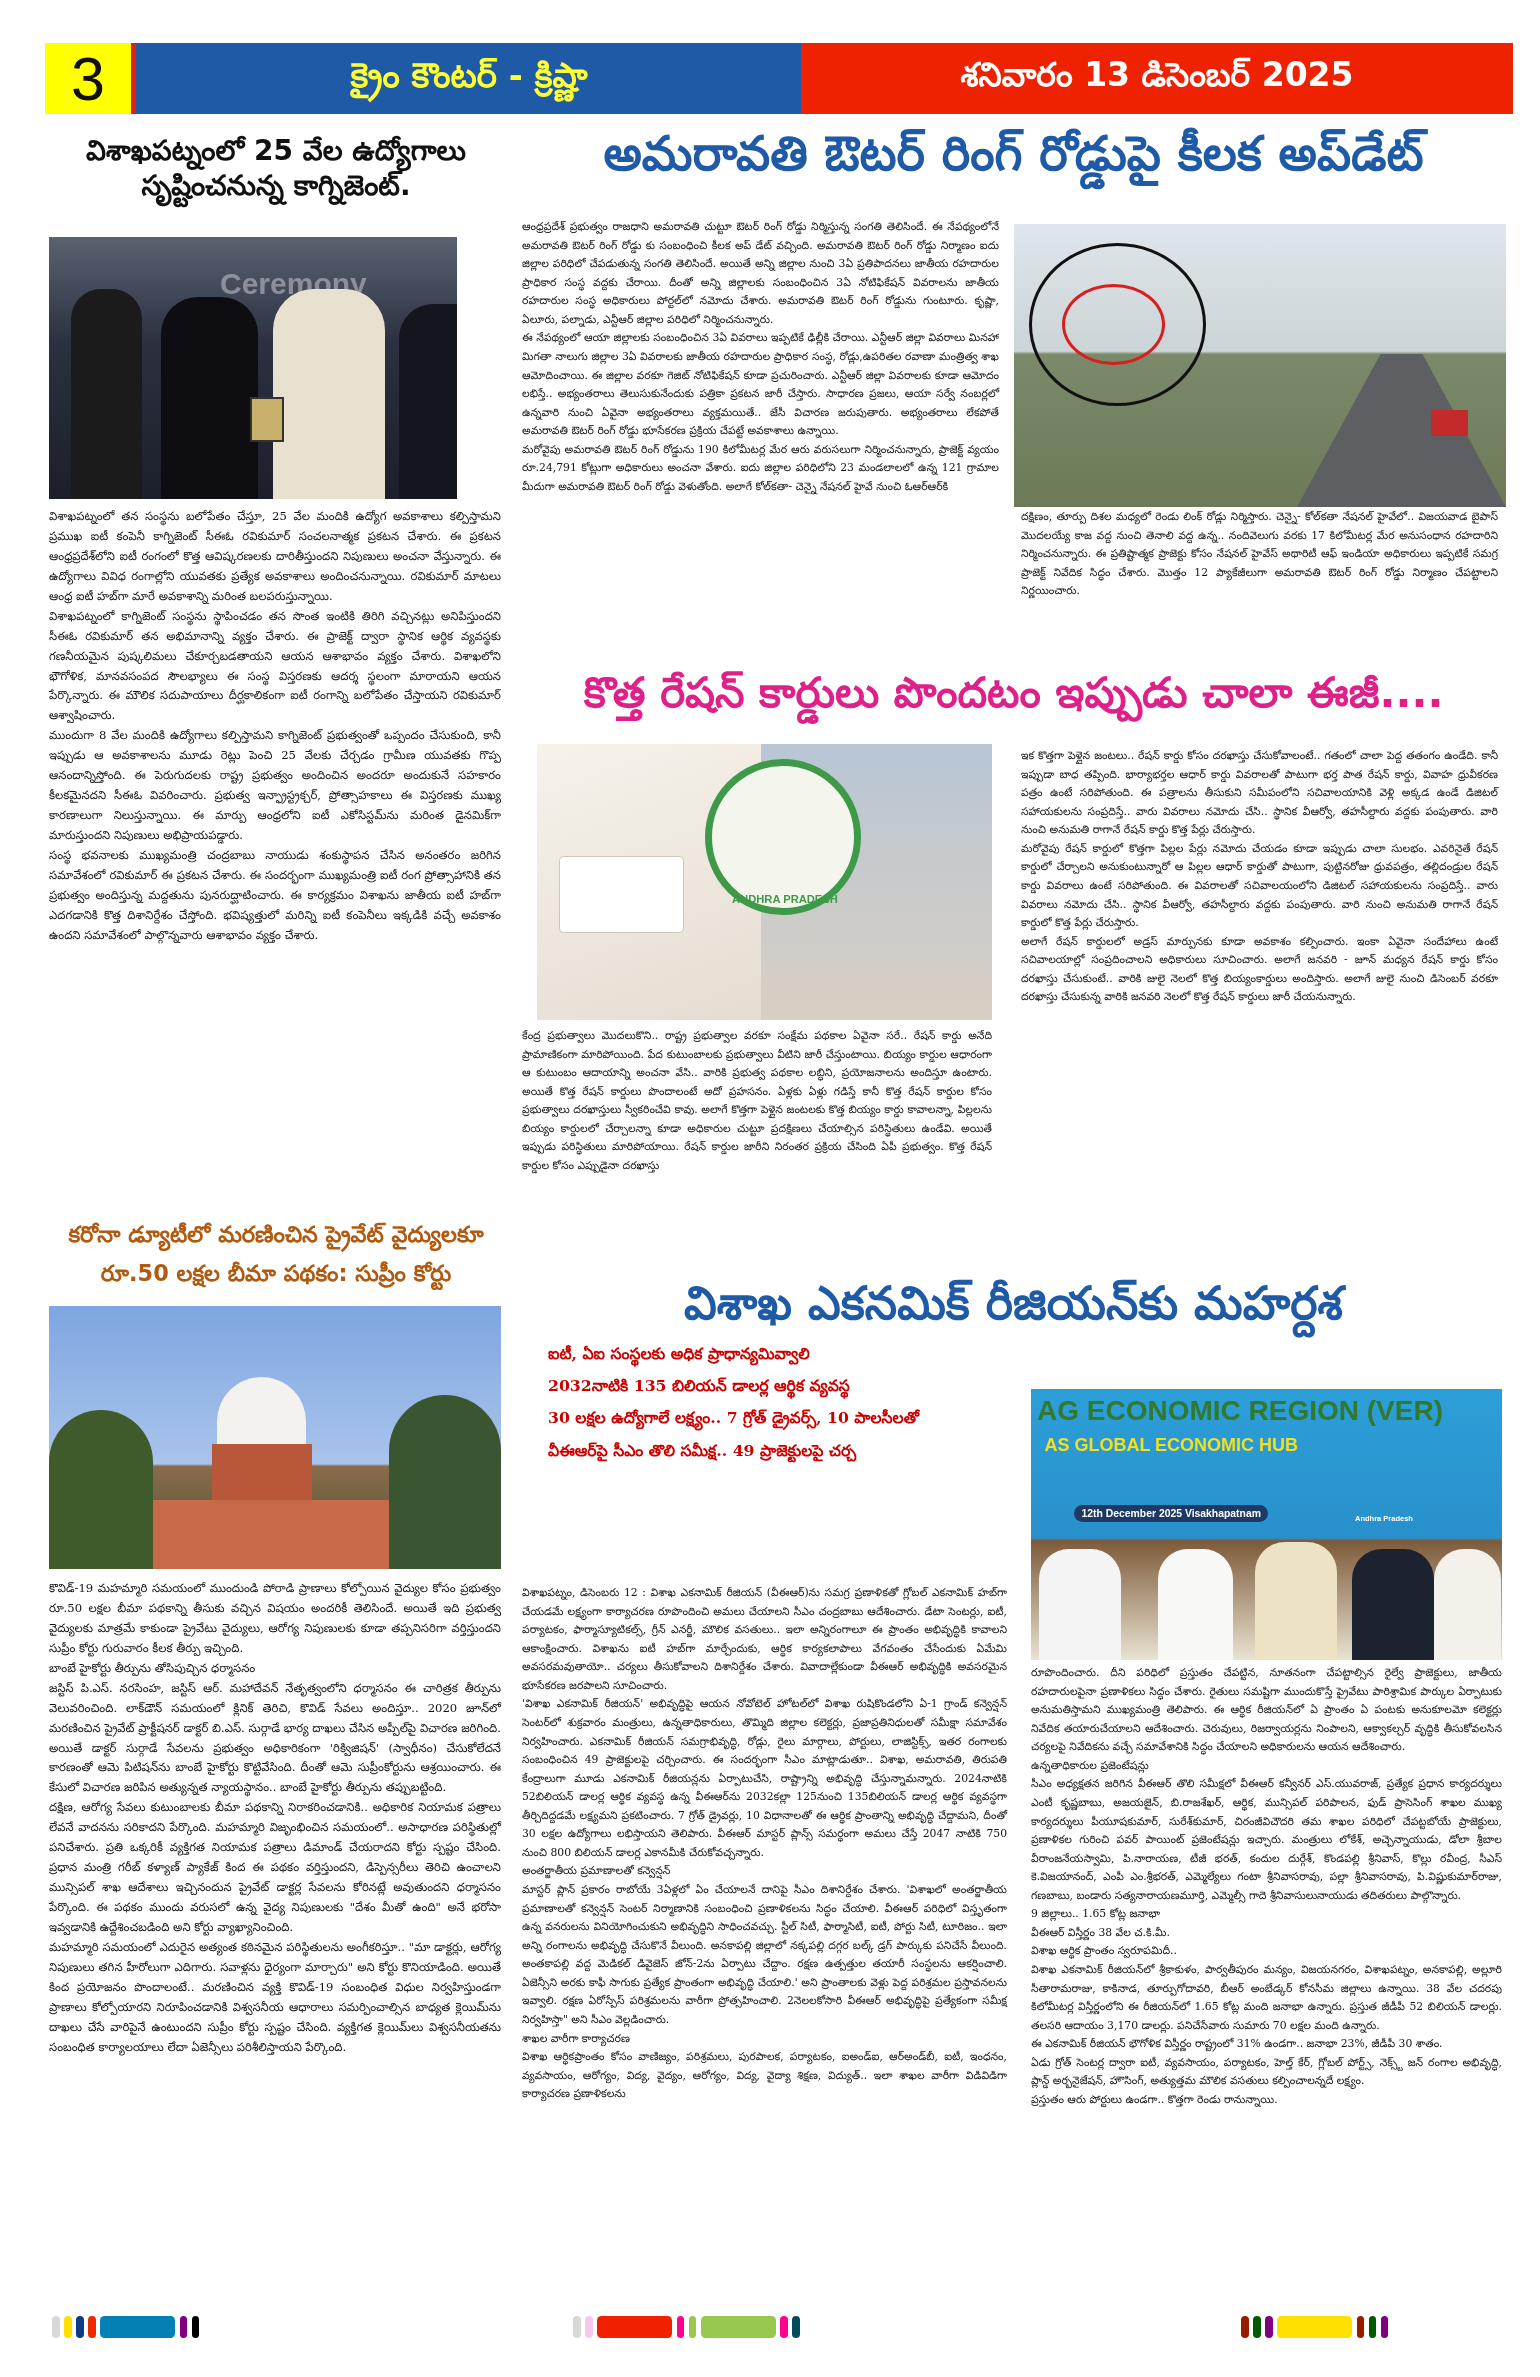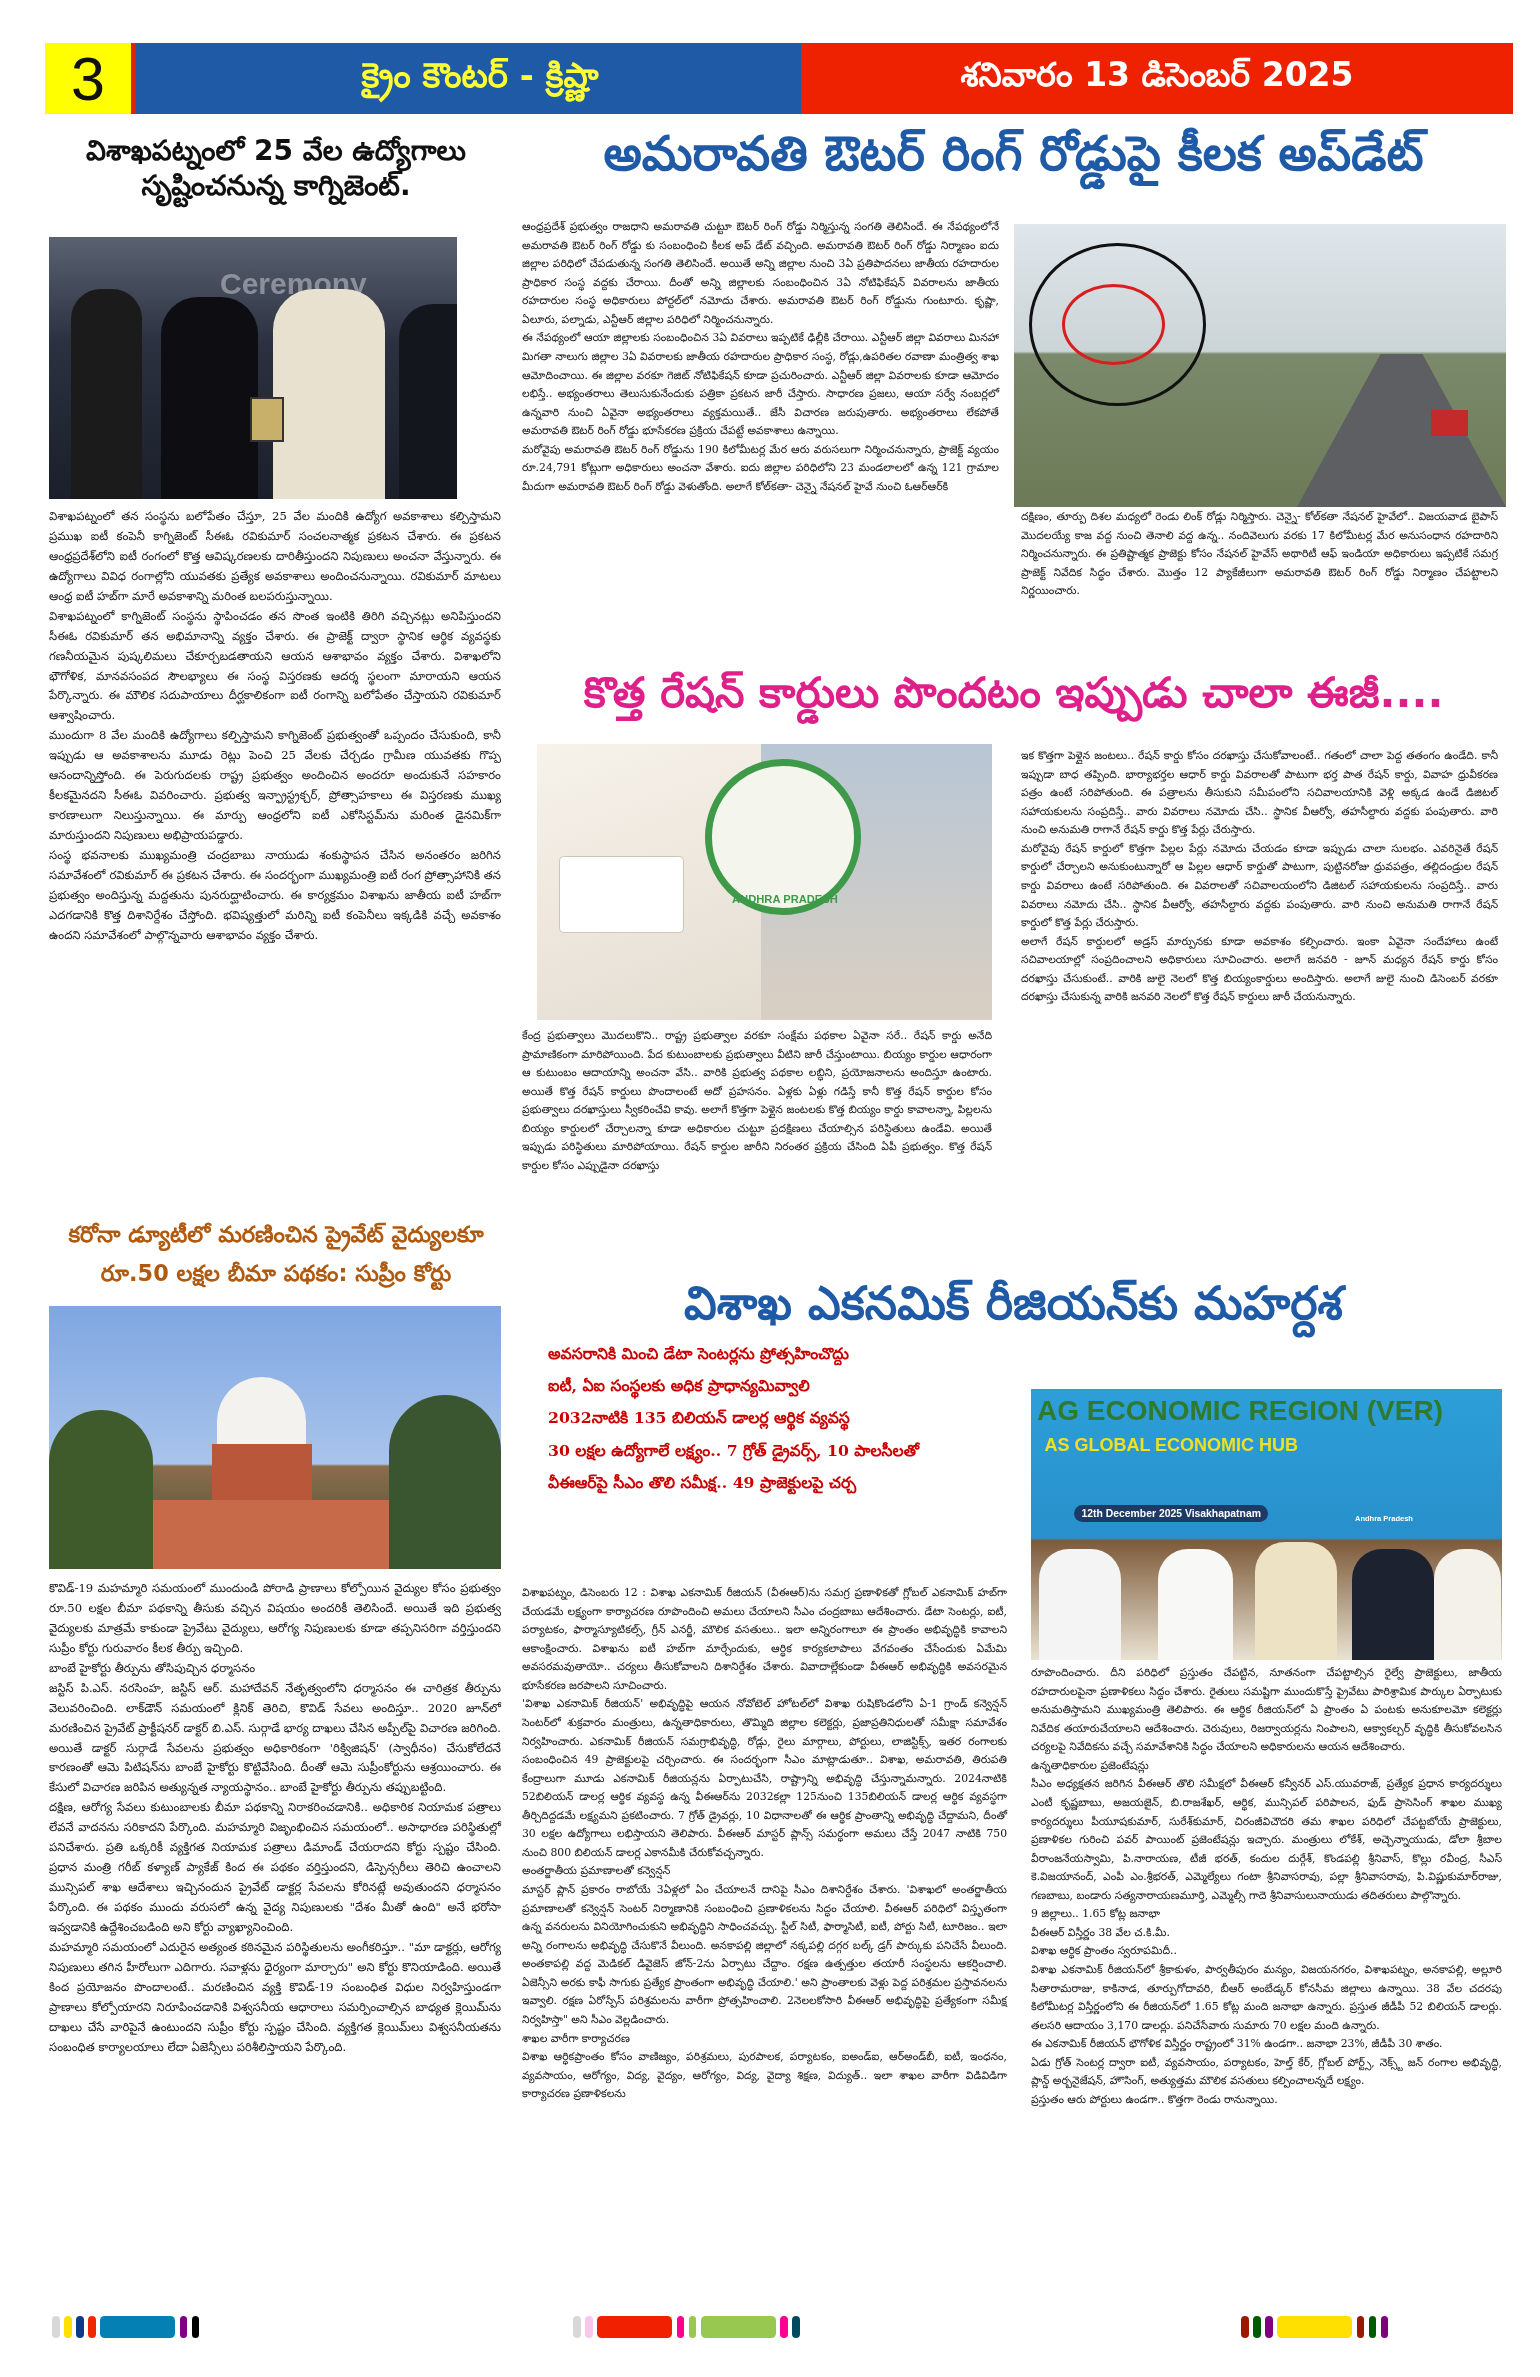--- a/index.html
+++ b/index.html
@@ -1,20 +1,20 @@
 <!DOCTYPE html>
 <html style="font-size:12px"><head>
 <meta charset="utf-8">
 <style>
   html,body{margin:0;padding:0;background:#fff;}
   body{width:1541px;height:2377px;position:relative;overflow:hidden;font-family:"DejaVu Sans",sans-serif;color:#111;}
   .abs{position:absolute;}
   
   #hdr-num{left:45px;top:43px;width:86px;height:71px;background:#ffff00;border-right:6px solid #e02010;display:flex;align-items:center;justify-content:center;font-family:"Liberation Sans",sans-serif;font-size:61px;color:#111;}
-  #hdr-section{left:136px;top:43px;width:666px;height:71px;background:#1f5aa6;display:flex;align-items:center;justify-content:center;color:#ffff33;font-size:34px;font-weight:bold;padding-left:11px;}
+  #hdr-section{left:136px;top:43px;width:666px;height:71px;background:#1f5aa6;display:flex;align-items:center;justify-content:center;color:#ffff33;font-size:34px;font-weight:bold;}
   #hdr-date{left:801px;top:43px;width:712px;height:71px;background:#ee2200;display:flex;align-items:center;justify-content:center;color:#fff;font-size:33px;font-weight:bold;}
   
   .hl{font-weight:bold;line-height:1.25;text-align:center;}
   #hl-cog{left:45px;top:133px;width:462px;font-size:28px;color:#111;}
   #hl-orr{left:514px;top:123px;width:999px;font-size:48px;color:#1f5aa6;}
   #hl-ration{left:514px;top:667px;width:999px;font-size:42px;color:#e0208a;}
   #hl-visakha{left:514px;top:1275px;width:999px;font-size:46px;color:#1f5aa6;}
   #hl-covid{left:45px;top:1215px;width:462px;font-size:22.4px;color:#b05a10;line-height:1.75;}
   .sub{left:548px;top:1338px;width:462px;font-family:"DejaVu Serif",serif;color:#c00;font-size:15.7px;font-weight:bold;line-height:2.05;}
   
@@ -103,21 +103,20 @@
   <p>కేంద్ర ప్రభుత్వాలు మొదలుకొని.. రాష్ట్ర ప్రభుత్వాల వరకూ సంక్షేమ పథకాల ఏవైనా సరే.. రేషన్ కార్డు అనేది ప్రామాణికంగా మారిపోయింది. పేద కుటుంబాలకు ప్రభుత్వాలు వీటిని జారీ చేస్తుంటాయి. బియ్యం కార్డుల ఆధారంగా ఆ కుటుంబం ఆదాయాన్ని అంచనా వేసి.. వారికి ప్రభుత్వ పథకాల లబ్ధిని, ప్రయోజనాలను అందిస్తూ ఉంటారు. అయితే కొత్త రేషన్ కార్డులు పొందాలంటే అదో ప్రహసనం. ఏళ్లకు ఏళ్లు గడిస్తే కానీ కొత్త రేషన్ కార్డుల కోసం ప్రభుత్వాలు దరఖాస్తులు స్వీకరించేవి కావు. అలాగే కొత్తగా పెళ్లైన జంటలకు కొత్త బియ్యం కార్డు కావాలన్నా, పిల్లలను బియ్యం కార్డులలో చేర్చాలన్నా కూడా అధికారుల చుట్టూ ప్రదక్షిణలు చేయాల్సిన పరిస్థితులు ఉండేవి. అయితే ఇప్పుడు పరిస్థితులు మారిపోయాయి. రేషన్ కార్డుల జారీని నిరంతర ప్రక్రియ చేసింది ఏపీ ప్రభుత్వం. కొత్త రేషన్ కార్డుల కోసం ఎప్పుడైనా దరఖాస్తు</p>
 </div>
 <div class="abs txt" style="left:1021px;top:747px;width:477px;font-size:10.8px;">
   <p>ఇక కొత్తగా పెళ్లైన జంటలు.. రేషన్ కార్డు కోసం దరఖాస్తు చేసుకోవాలంటే.. గతంలో చాలా పెద్ద తతంగం ఉండేది. కానీ ఇప్పుడా బాధ తప్పింది. భార్యాభర్తల ఆధార్ కార్డు వివరాలతో పాటుగా భర్త పాత రేషన్ కార్డు, వివాహ ధ్రువీకరణ పత్రం ఉంటే సరిపోతుంది. ఈ పత్రాలను తీసుకుని సమీపంలోని సచివాలయానికి వెళ్లి అక్కడ ఉండే డిజిటల్ సహాయకులను సంప్రదిస్తే.. వారు వివరాలు నమోదు చేసి.. స్థానిక వీఆర్వో, తహసీల్దారు వద్దకు పంపుతారు. వారి నుంచి అనుమతి రాగానే రేషన్ కార్డు కొత్త పేర్లు చేరుస్తారు.</p>
   <p>మరోవైపు రేషన్ కార్డులో కొత్తగా పిల్లల పేర్లు నమోదు చేయడం కూడా ఇప్పుడు చాలా సులభం. ఎవరినైతే రేషన్ కార్డులో చేర్చాలని అనుకుంటున్నారో ఆ పిల్లల ఆధార్ కార్డుతో పాటుగా, పుట్టినరోజు ధ్రువపత్రం, తల్లిదండ్రుల రేషన్ కార్డు వివరాలు ఉంటే సరిపోతుంది. ఈ వివరాలతో సచివాలయంలోని డిజిటల్ సహాయకులను సంప్రదిస్తే.. వారు వివరాలు నమోదు చేసి.. స్థానిక వీఆర్వో, తహసీల్దారు వద్దకు పంపుతారు. వారి నుంచి అనుమతి రాగానే రేషన్ కార్డులో కొత్త పేర్లు చేరుస్తారు.</p>
   <p>అలాగే రేషన్ కార్డులలో అడ్రస్ మార్పునకు కూడా అవకాశం కల్పించారు. ఇంకా ఏవైనా సందేహాలు ఉంటే సచివాలయాల్లో సంప్రదించాలని అధికారులు సూచించారు. అలాగే జనవరి - జూన్ మధ్యన రేషన్ కార్డు కోసం దరఖాస్తు చేసుకుంటే.. వారికి జులై నెలలో కొత్త బియ్యంకార్డులు అందిస్తారు. అలాగే జులై నుంచి డిసెంబర్ వరకూ దరఖాస్తు చేసుకున్న వారికి జనవరి నెలలో కొత్త రేషన్ కార్డులు జారీ చేయనున్నారు.</p>
 </div>
 
 <div class="abs hl" id="hl-visakha">విశాఖ ఎకనమిక్ రీజియన్‌కు మహర్దశ</div>
 <div class="abs sub">
-  <div>అవసరానికి మించి డేటా సెంటర్లను ప్రోత్సహించొద్దు</div>
   <div>ఐటీ, ఏఐ సంస్థలకు అధిక ప్రాధాన్యమివ్వాలి</div>
   <div>2032నాటికి 135 బిలియన్ డాలర్ల ఆర్థిక వ్యవస్థ</div>
   <div>30 లక్షల ఉద్యోగాలే లక్ష్యం.. 7 గ్రోత్ డ్రైవర్స్, 10 పాలసీలతో</div>
   <div>వీఈఆర్‌పై సీఎం తొలి సమీక్ష.. 49 ప్రాజెక్టులపై చర్చ</div>
 </div>
 <div class="abs img" id="img-ver">
   <div class="lbl" style="left:6px;top:6px;font-size:28px;color:#2f7a2f;">AG ECONOMIC REGION (VER)</div>
   <div class="lbl" style="left:13.4px;top:46px;font-size:18px;color:#f0e020;">AS GLOBAL ECONOMIC HUB</div>
   <div class="lbl" style="left:43px;top:116px;padding:3px 7.5px;font-size:10.4px;color:#fff;background:#1d3a66;border-radius:10.4px;">12th December 2025 Visakhapatnam</div>
   <div class="lbl" style="left:324px;top:125px;font-size:7.5px;color:#fff;">Andhra Pradesh</div>

